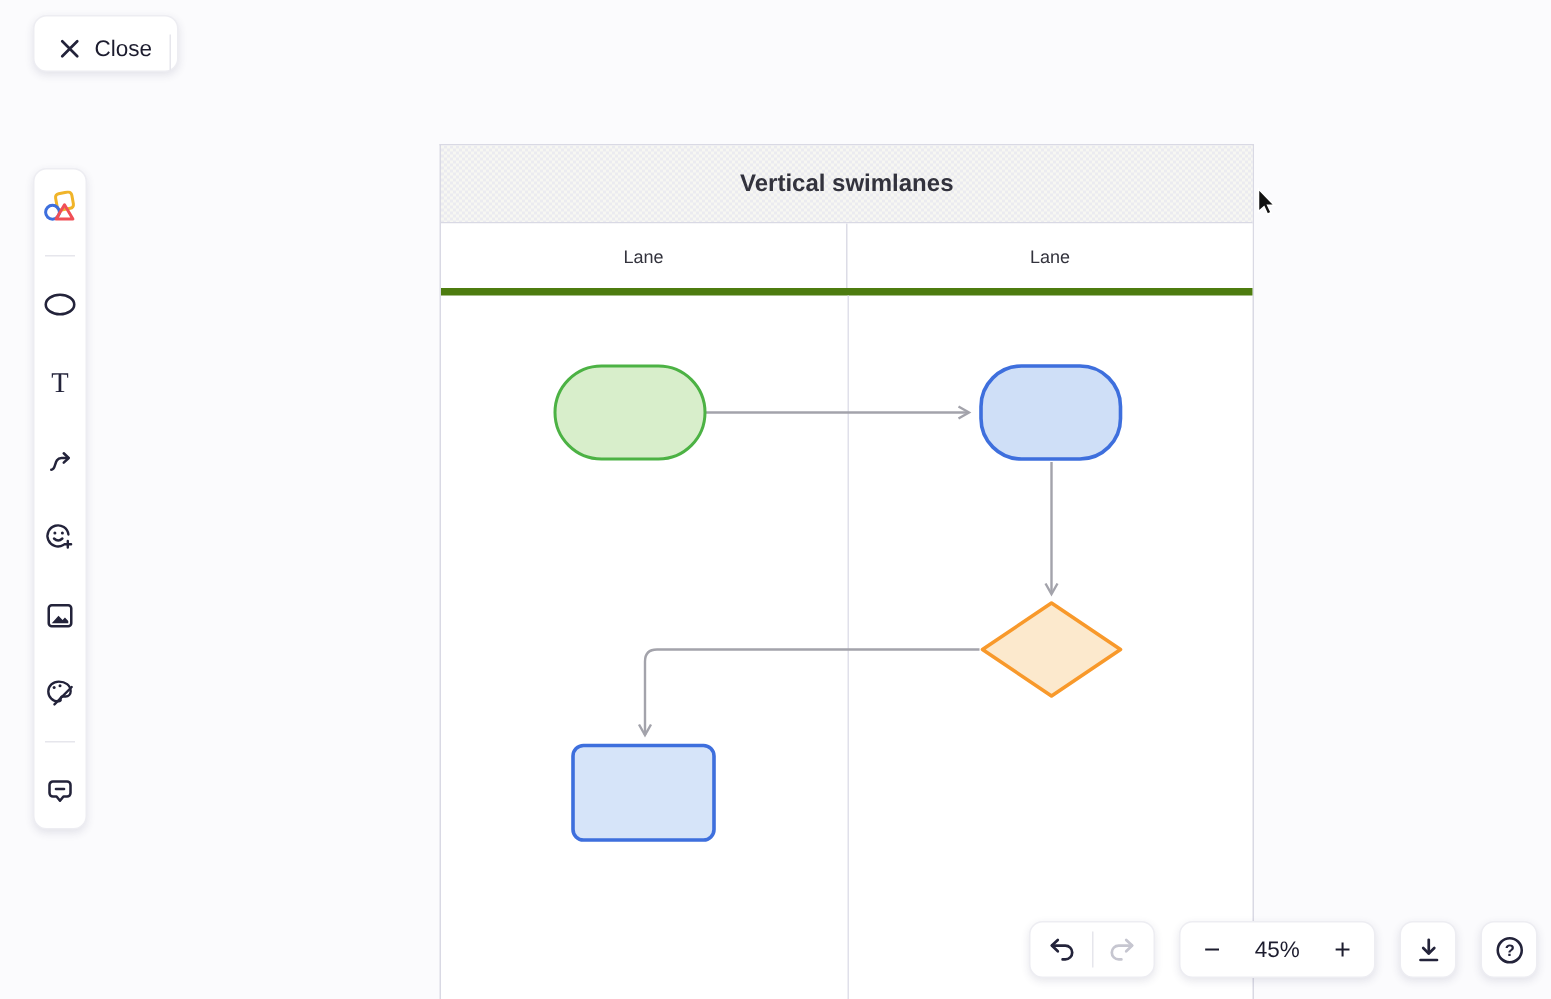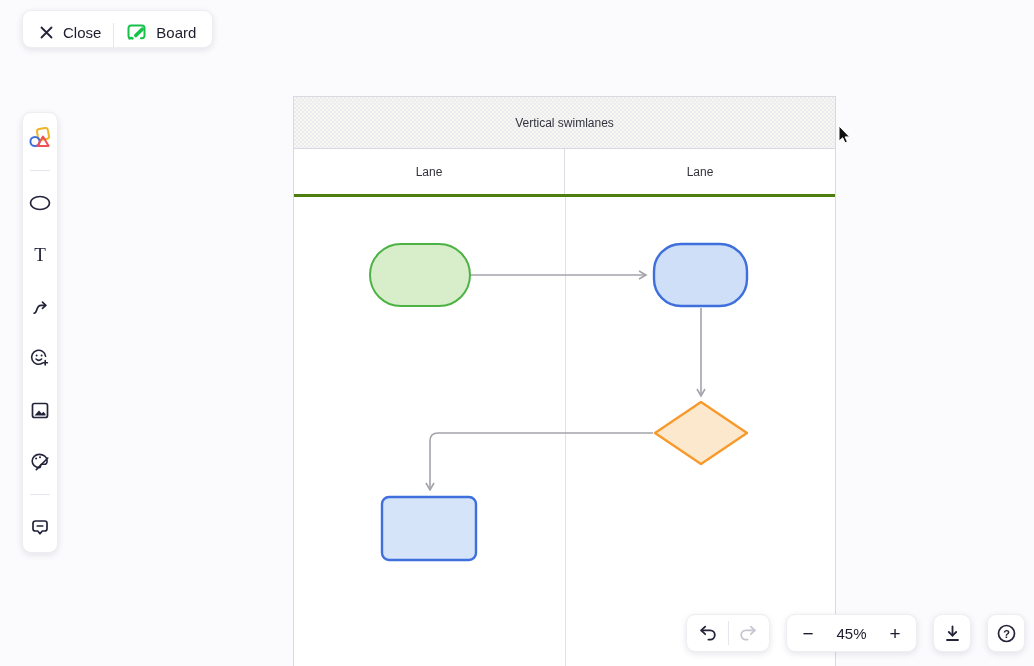--- a/index.html
+++ b/index.html
@@ -4,23 +4,23 @@
 <style>
   * { margin:0; padding:0; box-sizing:border-box; }
   html,body { width:1034px; height:666px; }
   body { font-family:"Liberation Sans", sans-serif; background:#fbfbfd; }
   .app { position:relative; width:1034px; height:666px; overflow:hidden; background:#fbfbfd; color:#23233a; }
 
   
   .swimlane { position:absolute; left:293px; top:96px; width:543px; height:575px;
     background:#ffffff; border:1px solid #d9d9e4; border-bottom:none; }
   .swim-title { height:52px; display:flex; align-items:center; justify-content:center;
-    font-size:12px; color:#33333d; border-bottom:1px solid #d9d9e4;
-    background:conic-gradient(#ebebf0 25%, #f7f7f2 0 50%, #ebebf0 0 75%, #f7f7f2 0) 0 0 / 4px 4px; }
-  .swim-headers { display:flex; height:48px; border-bottom:3px solid #4d7c0f; background:#fff; }
+    font-size:16px; color:#33333d; border-bottom:1px solid #d9d9e4;
+    background:conic-gradient(#ebebf0 25%, #f7f7f2 0 50%, #ebebf0 0 75%, #f7f7f2 0) 0 0 / 4px 4px;font-weight:bold; }
+  .swim-headers { display:flex; height:48px; border-bottom:5px solid #4d7c0f; background:#fff; }
   .lane-header { flex:1; display:flex; align-items:center; justify-content:center;
     font-size:12px; color:#33333d; }
   .lane-header:first-child { border-right:1px solid #dcdce6; }
   .lane-divider { position:absolute; left:50%; top:100px; bottom:0; width:1px; background:#e0e0ea; }
 
   
   .diagram { position:absolute; left:0; top:0; width:1034px; height:666px; pointer-events:none; }
   .diagram .shape, .diagram .connector { pointer-events:auto; }
 
   
@@ -83,30 +83,20 @@
   </svg>
 
   <div class="card topbar-card">
     <button class="tb-btn">
       <svg width="15" height="15" viewBox="0 0 15 15">
         <path d="M2.5,2.5 L12.5,12.5 M12.5,2.5 L2.5,12.5" class="icon-ink" stroke-width="1.8" stroke-linecap="round" fill="none"></path>
       </svg>
       <span>Close</span>
     </button>
     <div class="v-div"></div>
-    <button class="tb-btn">
-      <svg width="21" height="20" viewBox="0 0 21 20">
-        <g fill="none" stroke-linecap="round" stroke-linejoin="round" stroke="#17c24b">
-          <path d="M6.5,16.2 H5 a2.5,2.5 0 0 1 -2.5,-2.5 V6 A2.5,2.5 0 0 1 5,3.5 h11 a2.5,2.5 0 0 1 2.5,2.5 v7.7 a2.5,2.5 0 0 1 -2.5,2.5 h-1.2" stroke-width="2"></path>
-          <path d="M9.8,13.6 L16.2,7.2" stroke-width="3.6"></path>
-          <path d="M3.4,16.8 q1.6,-1.7 3.2,-0.2" stroke-width="2"></path>
-        </g>
-      </svg>
-      <span>Board</span>
-    </button>
   </div>
 
   <div class="card toolbar-card">
     <button class="tool-btn">
       <svg width="24" height="22" viewBox="0 0 24 22">
         <g fill="none" stroke-width="2" stroke-linejoin="round">
           <rect x="9.5" y="1.5" width="11" height="11" rx="2.5" transform="rotate(-10 15 7)" stroke="#f0b429"></rect>
           <circle cx="7" cy="14.5" r="4.6" stroke="#3e6fdd"></circle>
           <path d="M15,9.5 L20.6,19 H9.4 Z" stroke="#f04f56"></path>
         </g>

